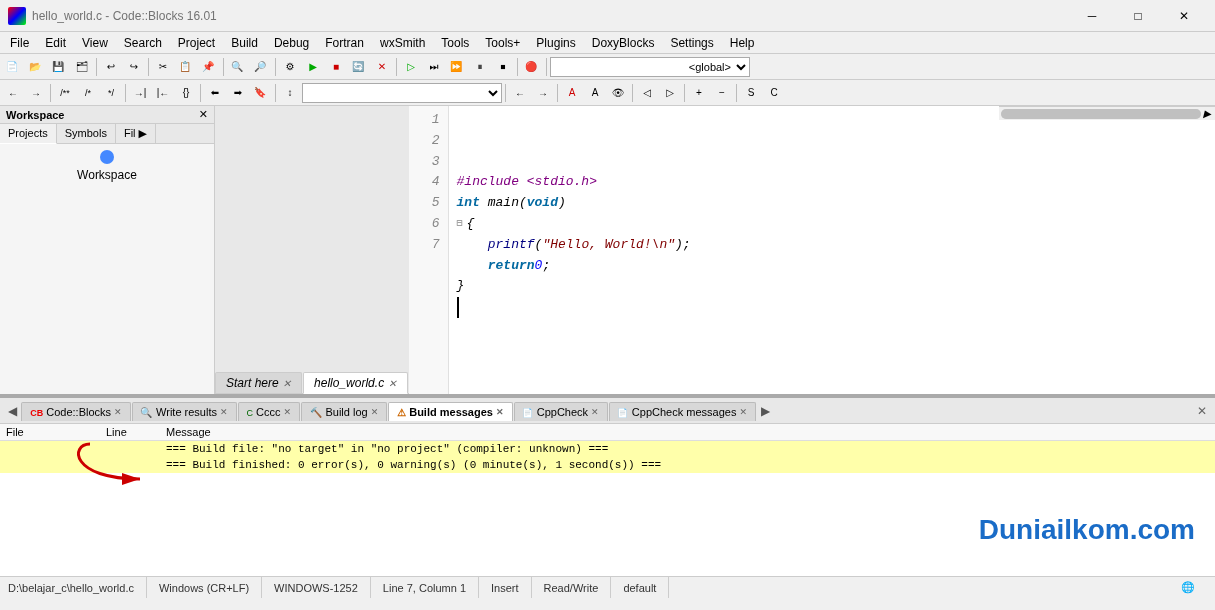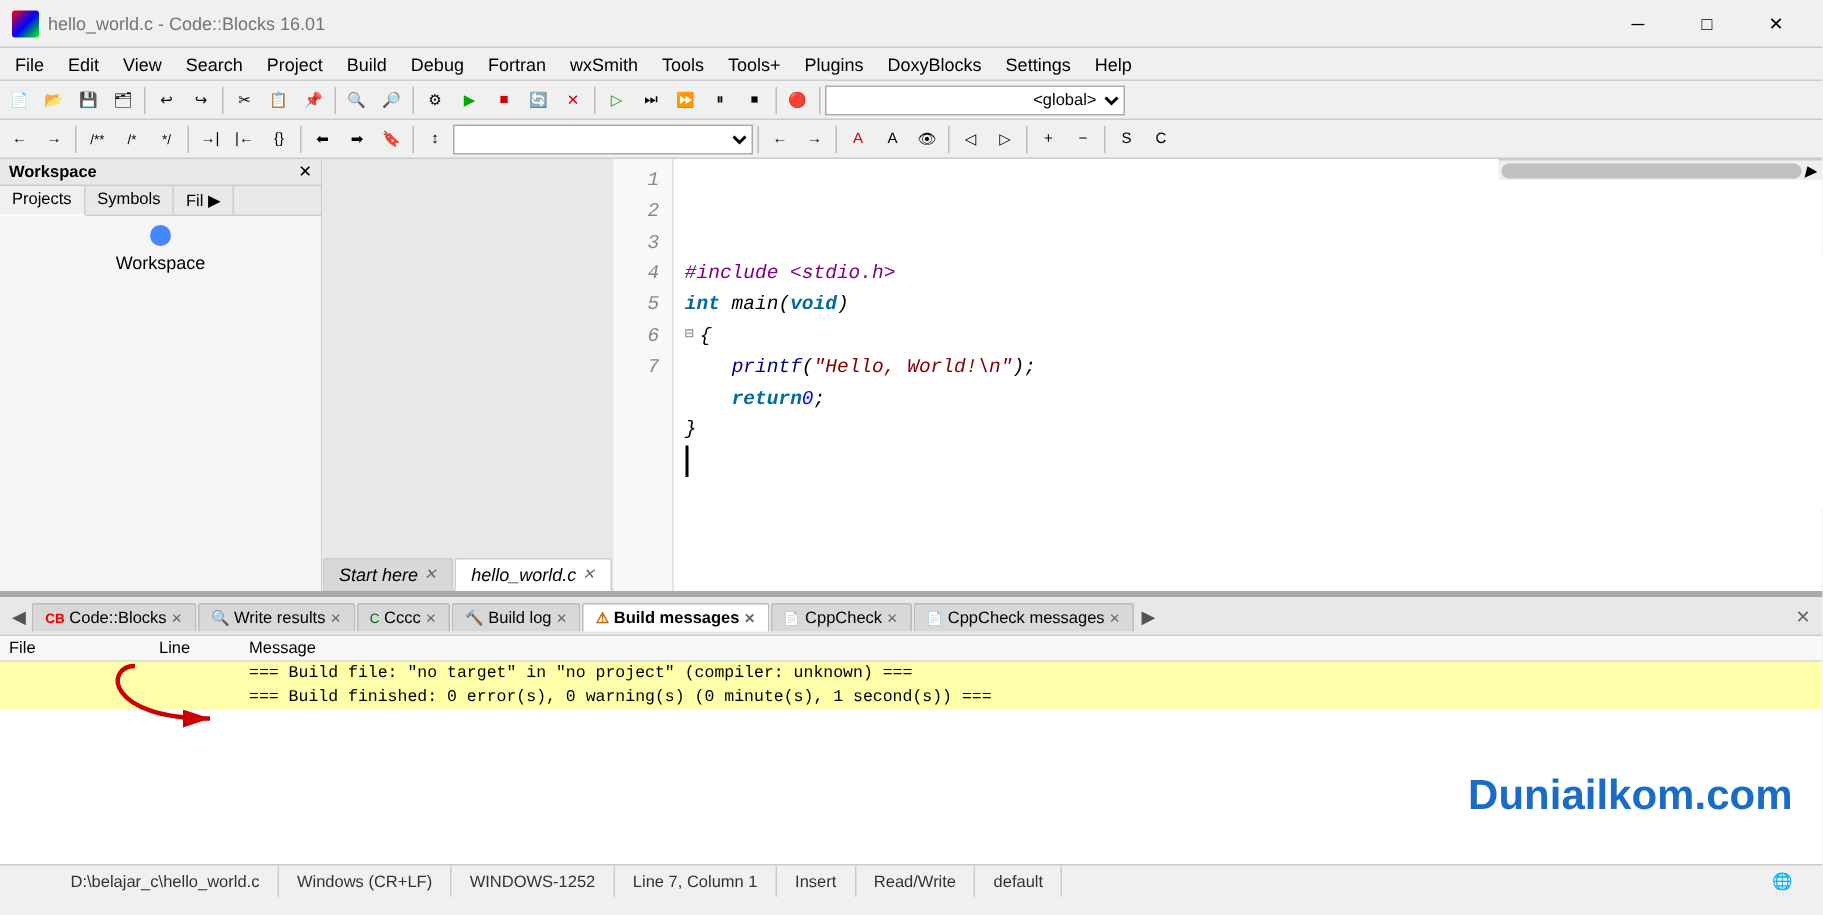--- a/index.html
+++ b/index.html
@@ -248,21 +248,21 @@
       padding: 0 8px;
       gap: 0;
     }
     .status-section {
       padding: 0 12px;
       border-right: 1px solid #ccc;
       height: 100%;
       display: flex;
       align-items: center;
     }
-    .status-section:first-child { padding-left: 0; margin-left: 39px; }
+    .status-section:first-child { padding-left: 0; }
     .status-section:last-child { border-right: none; }
 
     
     #watermark {
       position: absolute;
       bottom: 30px;
       right: 20px;
       font-size: 28px;
       font-weight: bold;
       color: #1a6cc7;

